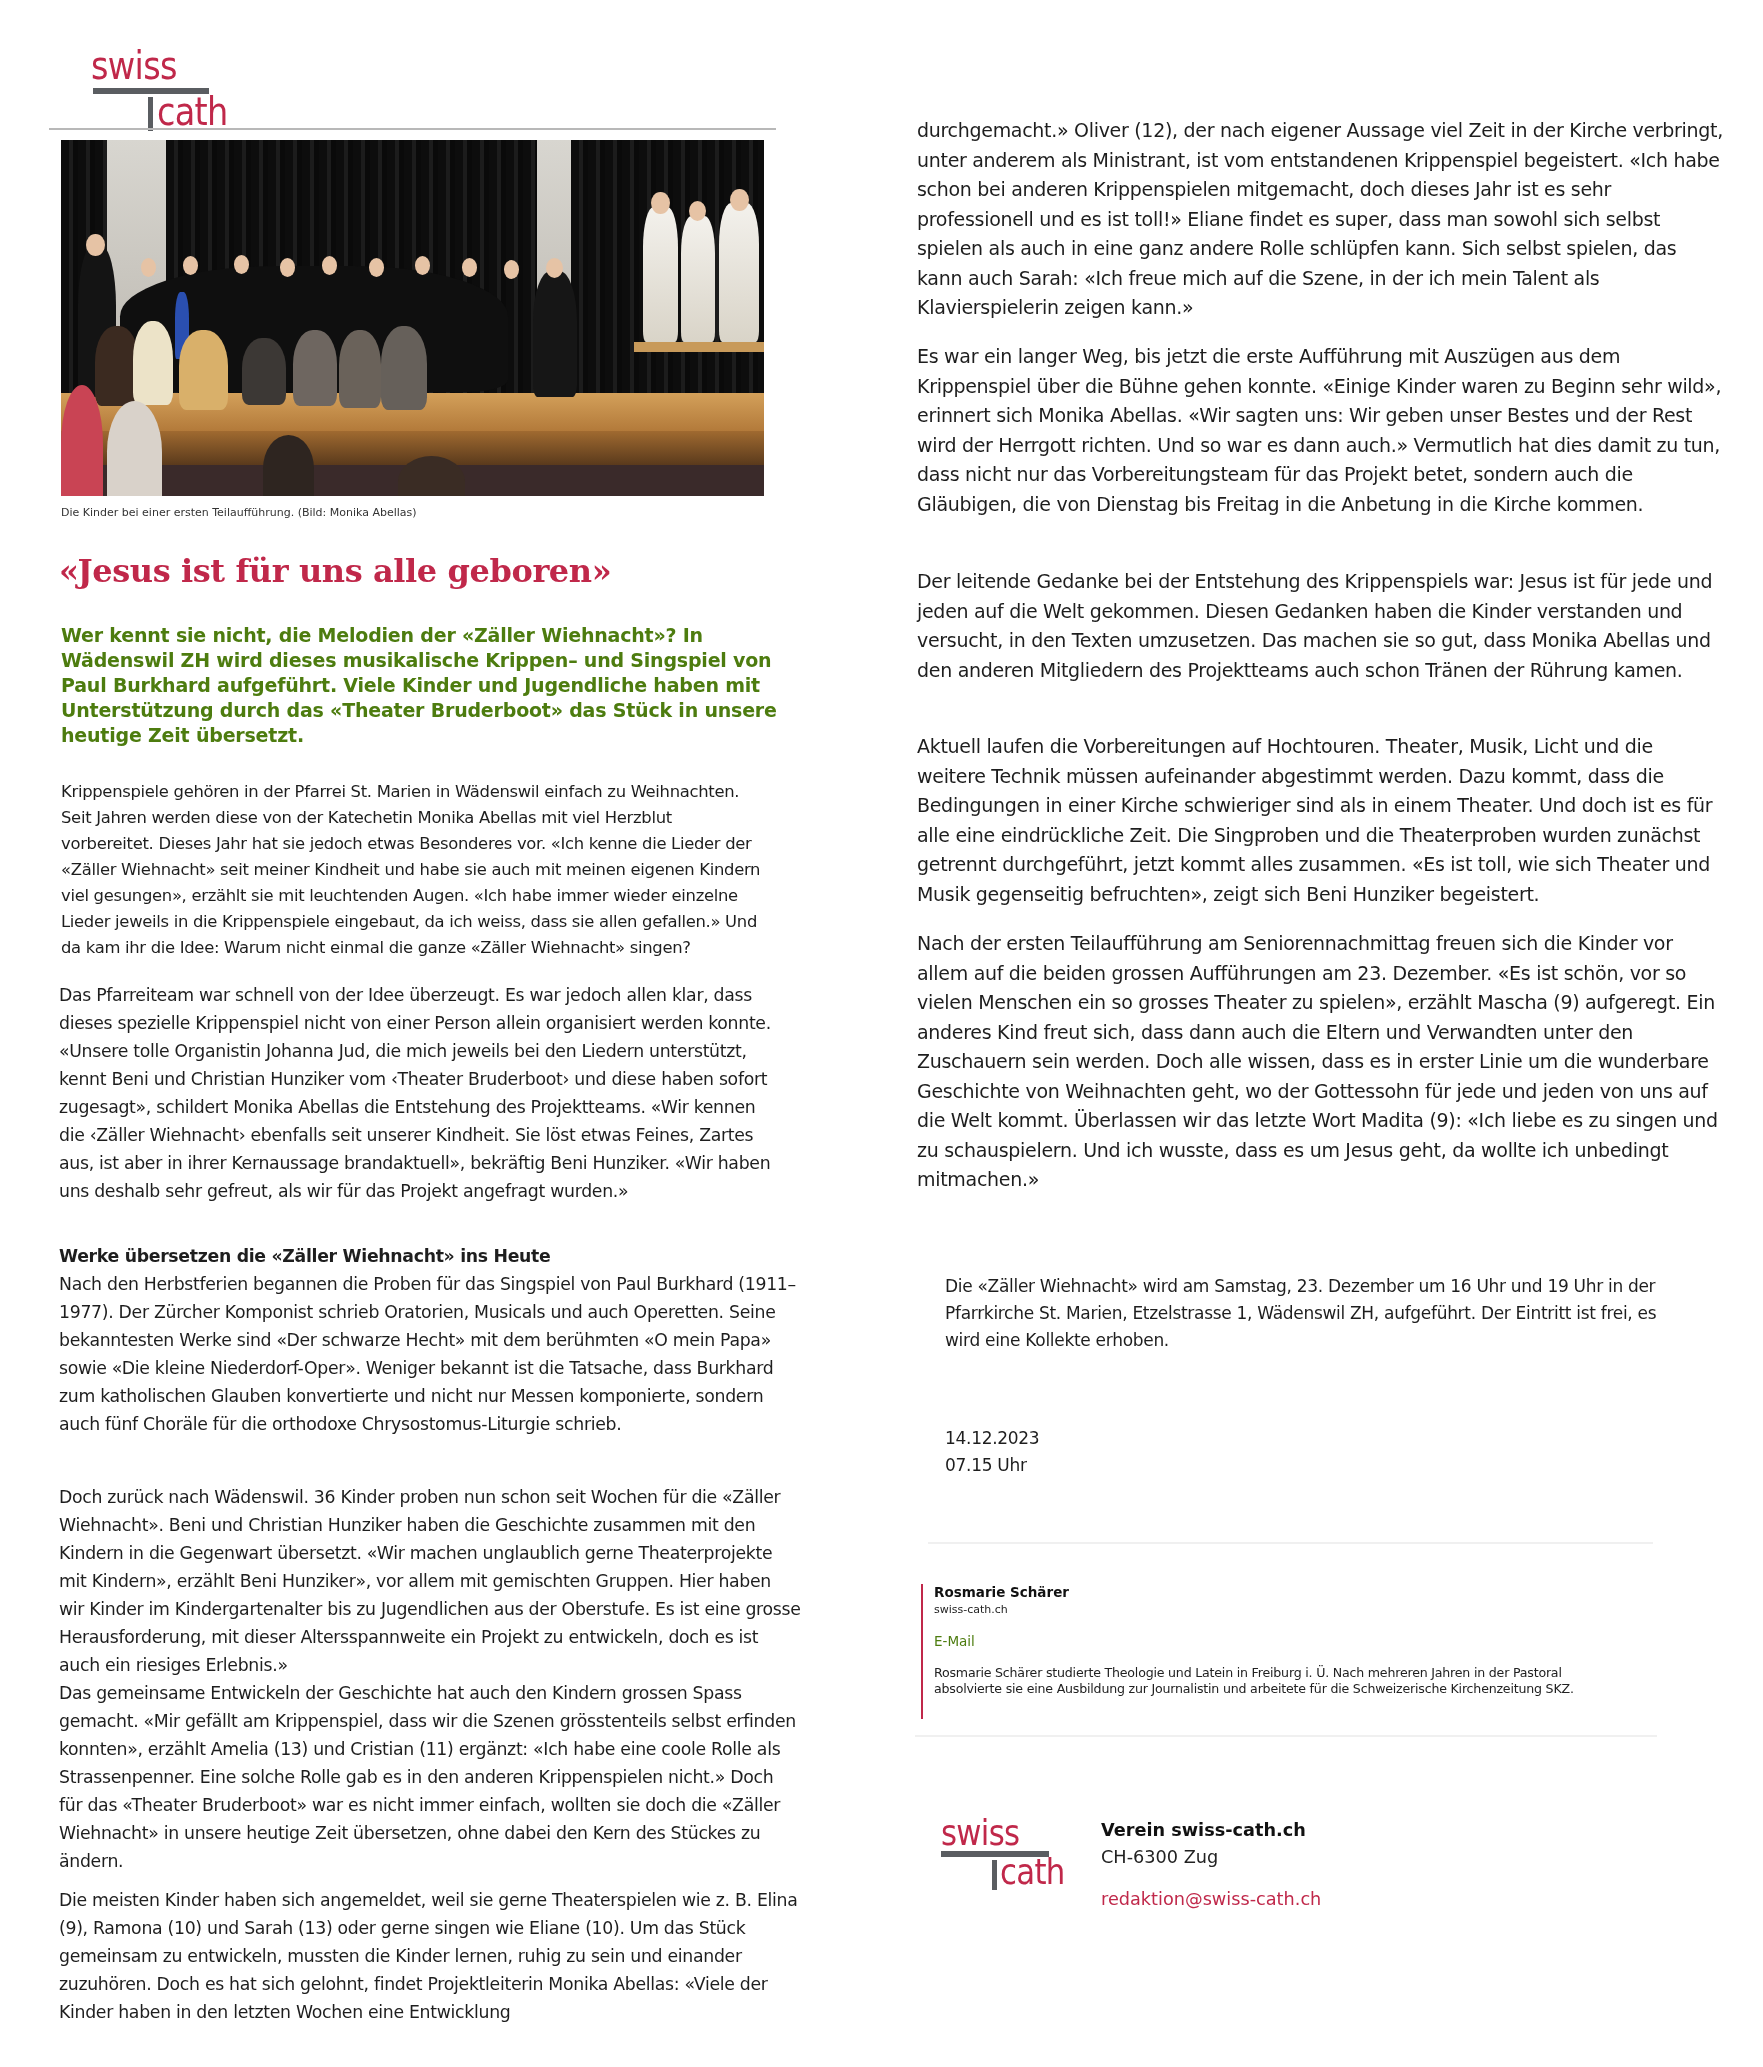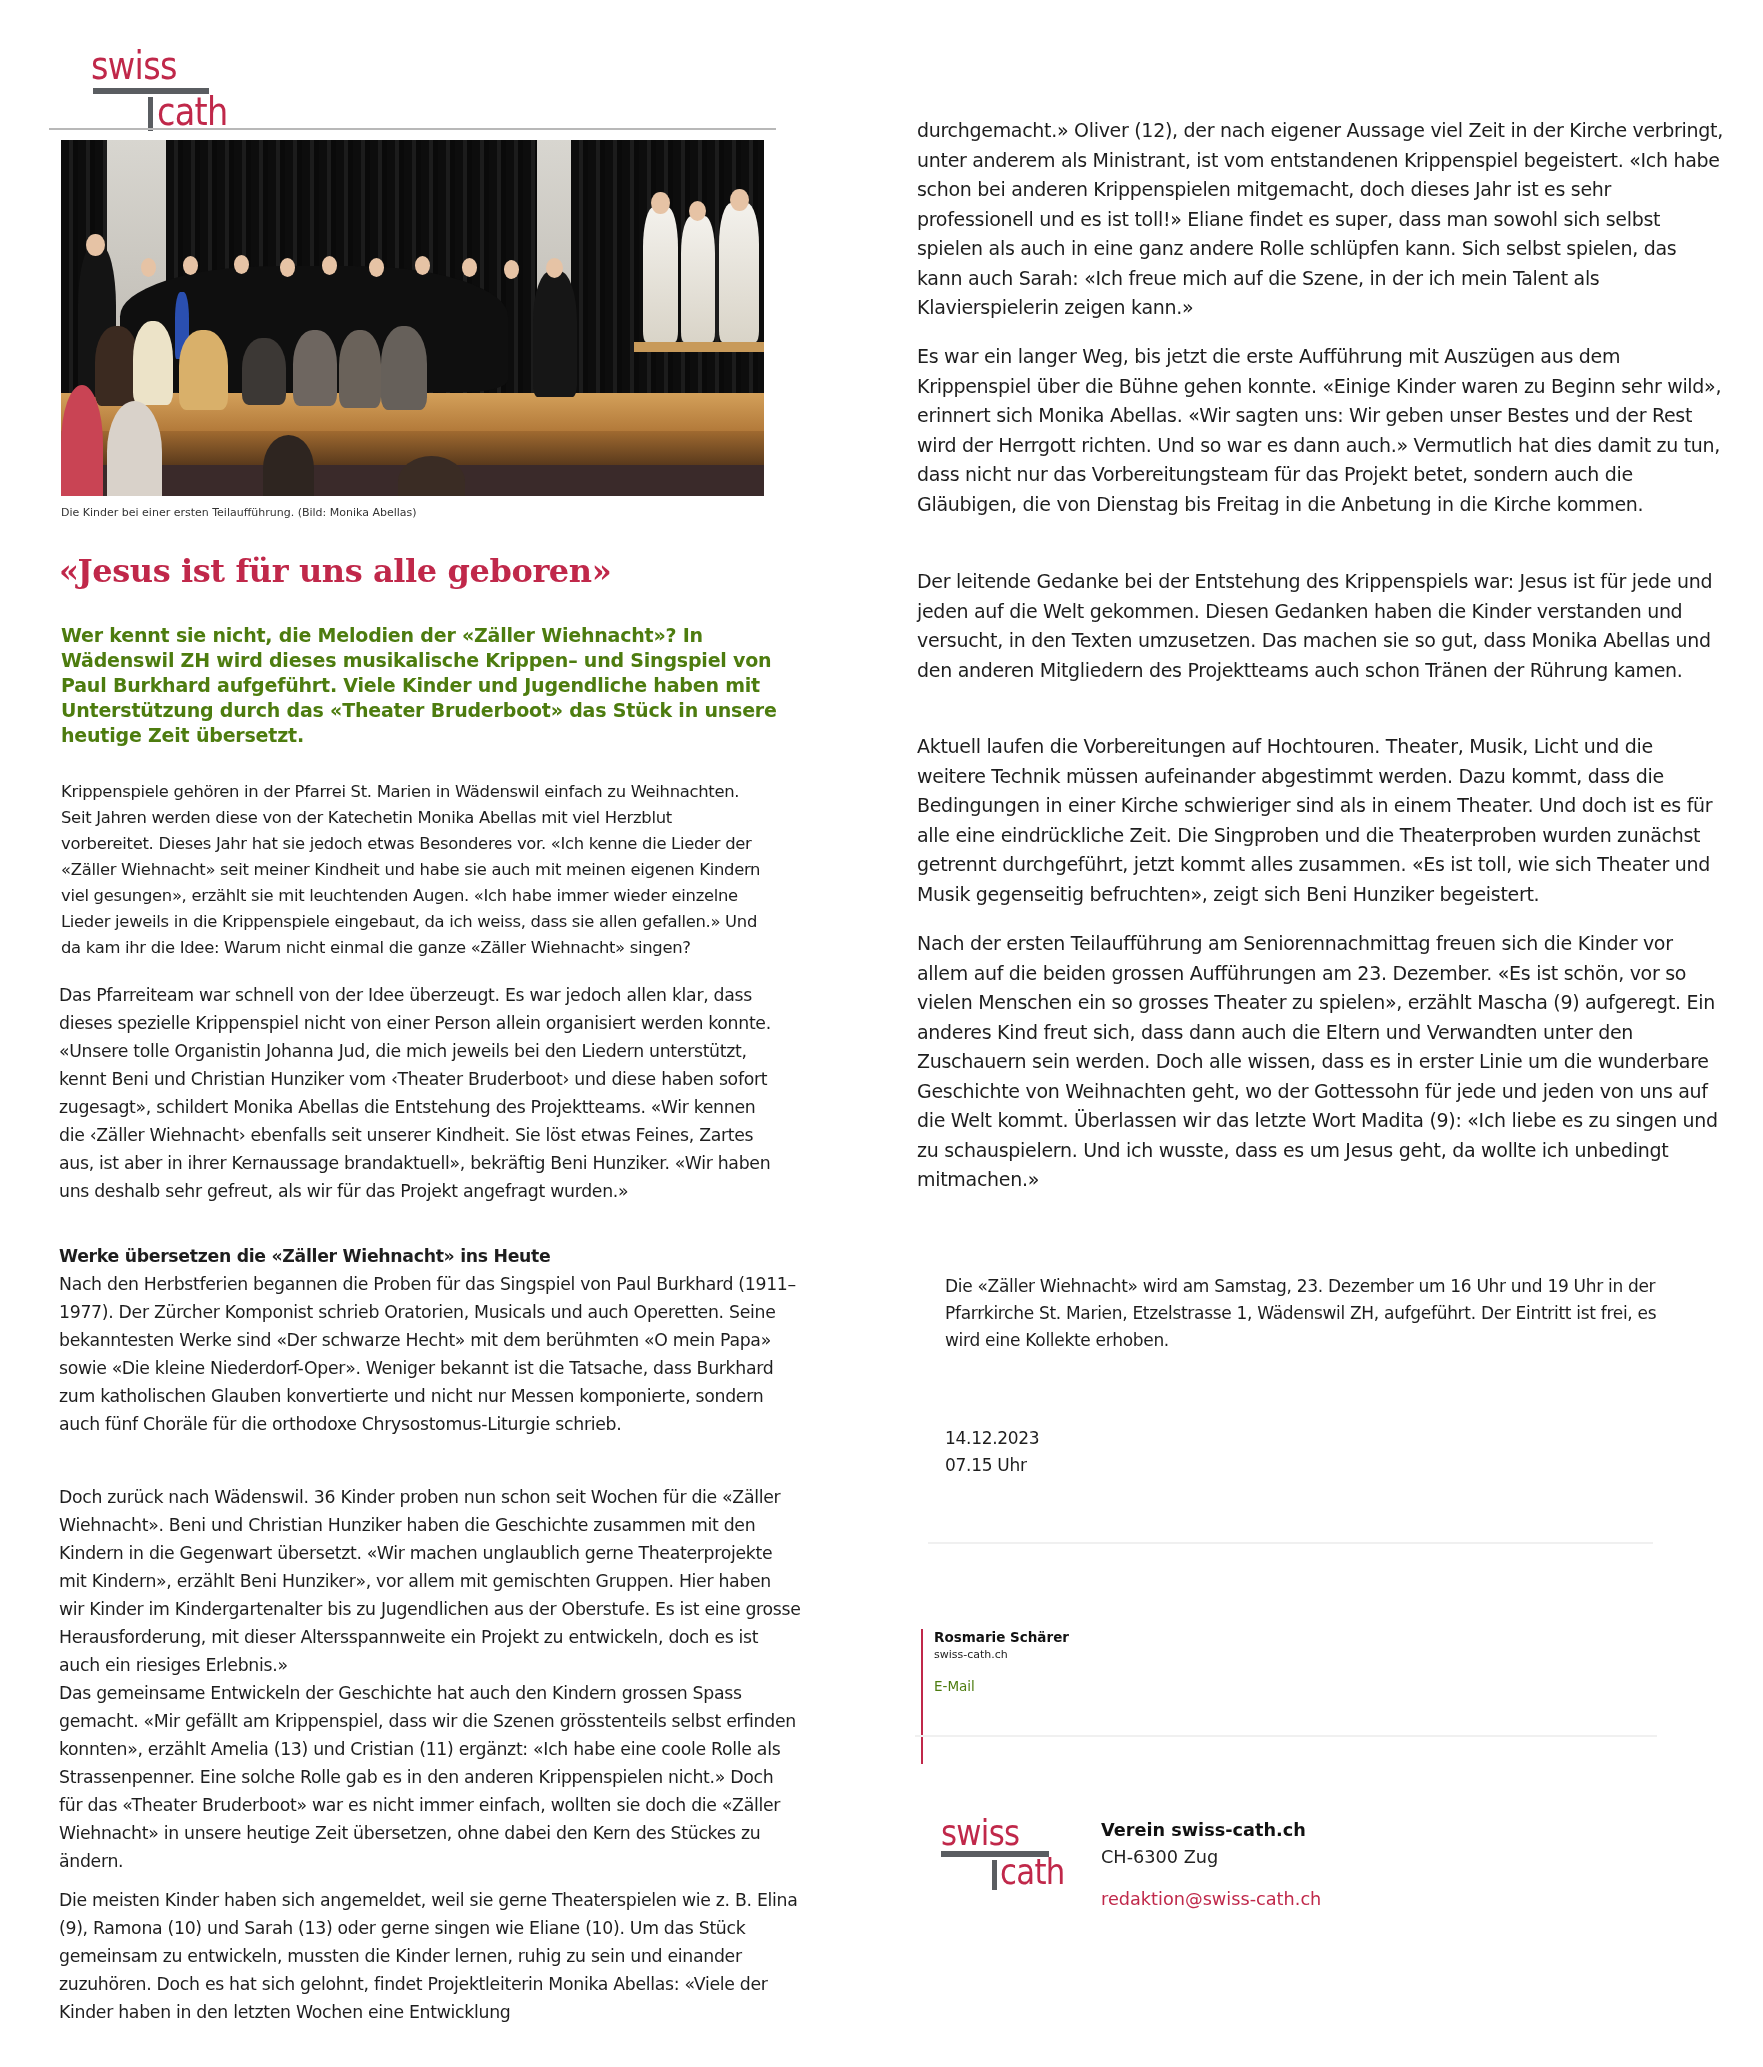--- a/index.html
+++ b/index.html
@@ -43,21 +43,21 @@
   .body.p-small { font-size: 16.4px; line-height: 26px; margin-top: 28px; }
   .body .bold { font-weight: bold; display: block; }
 
   .rcol { position: absolute; left: 917px; width: 810px; font-size: 19px; line-height: 29.5px; color: #1e1e1e; letter-spacing: -0.3px; }
 
   .info { position: absolute; left: 945px; top: 1273px; width: 742px; font-size: 17px; line-height: 27px; color: #1e1e1e; letter-spacing: -0.3px; }
   .date { position: absolute; left: 945px; top: 1425px; font-size: 17px; line-height: 27px; color: #1e1e1e; letter-spacing: -0.3px; }
 
   .rule-light { position: absolute; height: 1.7px; background: #f0f0f0; }
 
-  .author-box { position: absolute; left: 921px; top: 1584px; width: 725px; height: 135px; border-left: 2.5px solid #c0284a; padding-left: 11px; margin-top: 45px; }
+  .author-box { position: absolute; left: 921px; top: 1584px; width: 725px; height: 135px; border-left: 2.5px solid #c0284a; padding-left: 11px; }
   .author-name { font-size: 13.5px; font-weight: bold; color: #111; line-height: 17px; }
   .author-site { font-size: 11px; color: #222; line-height: 17px; }
   .author-mail { font-size: 13.5px; color: #4d7c0f; margin-top: 15px; line-height: 17px; }
   .author-bio { font-size: 12.6px; color: #222; margin-top: 15px; line-height: 16px; width: 675px; letter-spacing: -0.2px; }
 
   #logo-foot { left: 941px; top: 1816px; width: 143px; height: 76px; }
   #logo-foot .l-swiss { left: 0; top: 0; font-size: 35px; transform: scaleX(0.88); transform-origin: left top; }
   #logo-foot .l-hbar { left: 0; top: 35px; width: 108px; height: 5.9px; }
   #logo-foot .l-vbar { left: 51px; top: 44px; width: 5px; height: 30px; }
   #logo-foot .l-cath { left: 59px; top: 39px; font-size: 35px; transform: scaleX(0.88); transform-origin: left top; }
@@ -158,20 +158,21 @@
   <div>14.12.2023</div>
   <div>07.15 Uhr</div>
 </div>
 
 <div class="rule-light" style="left:928px;top:1542px;width:725px;"></div>
 
 <div class="author-box">
   <div class="author-name">Rosmarie Schärer</div>
   <div class="author-site">swiss-cath.ch</div>
   <div class="author-mail">E-Mail</div>
+  <div class="author-bio">Rosmarie Schärer studierte Theologie und Latein in Freiburg i. Ü. Nach mehreren Jahren in der Pastoral absolvierte sie eine Ausbildung zur Journalistin und arbeitete für die Schweizerische Kirchenzeitung SKZ.</div>
 </div>
 
 <div class="rule-light" style="left:915px;top:1735px;width:742px;"></div>
 
 <div class="logo" id="logo-foot">
   <span class="l-swiss">swiss</span>
   <span class="l-hbar"></span>
   <span class="l-vbar"></span>
   <span class="l-cath">cath</span>
 </div>

